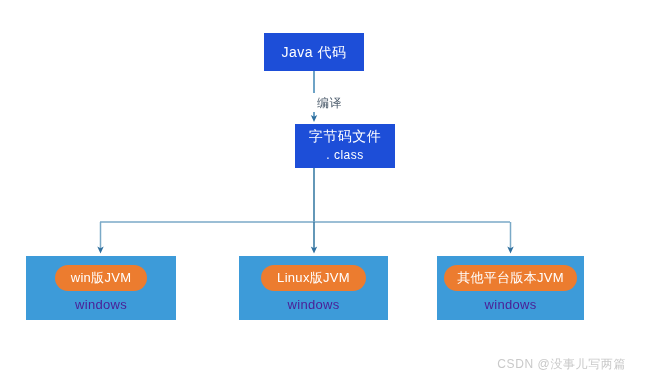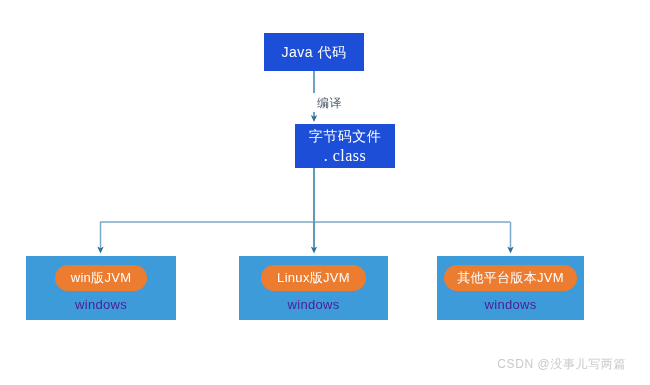--- a/index.html
+++ b/index.html
@@ -46,23 +46,22 @@
   }
 
   .node-line {
     color: #ffffff;
     font-size: 14px;
     line-height: 19px;
     letter-spacing: 0.5px;
     white-space: nowrap;
   }
   .node-line.mono-ish {
-    font-size: 16px;
+    font-size: 12px;
     letter-spacing: 0.5px;
-    font-family: Liberation Serif, serif;
   }
 
   
   #box-java {
     left: 264px;
     top: 33px;
     width: 100px;
     height: 38px;
   }
 

